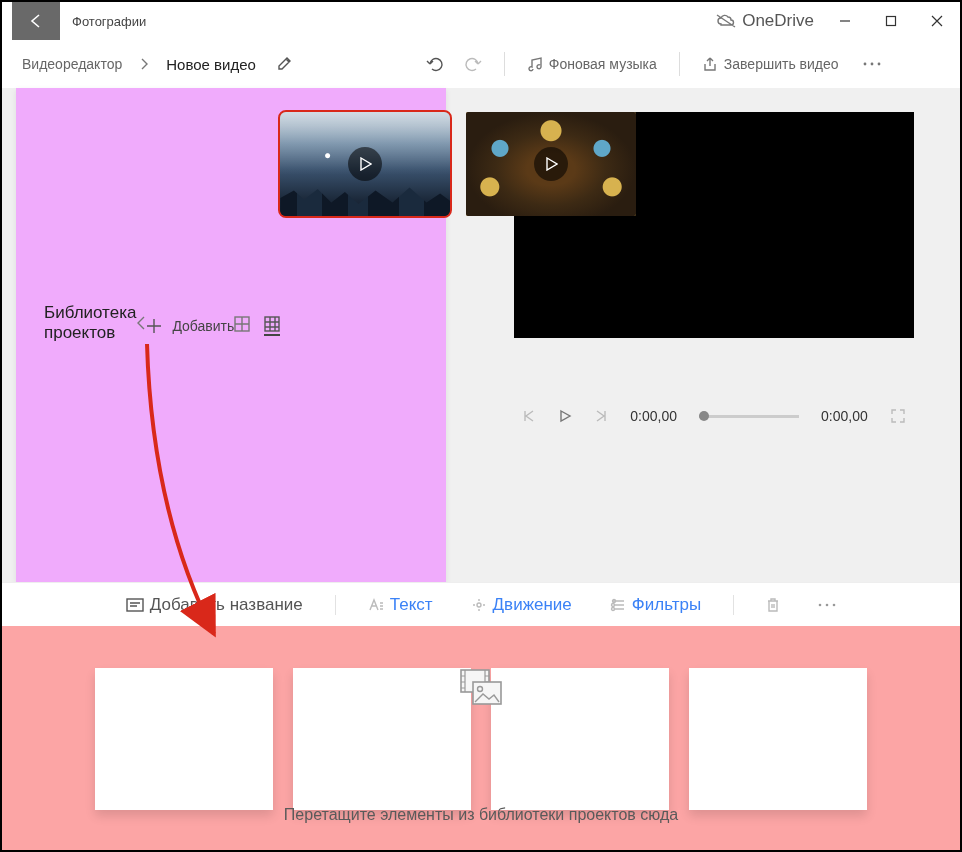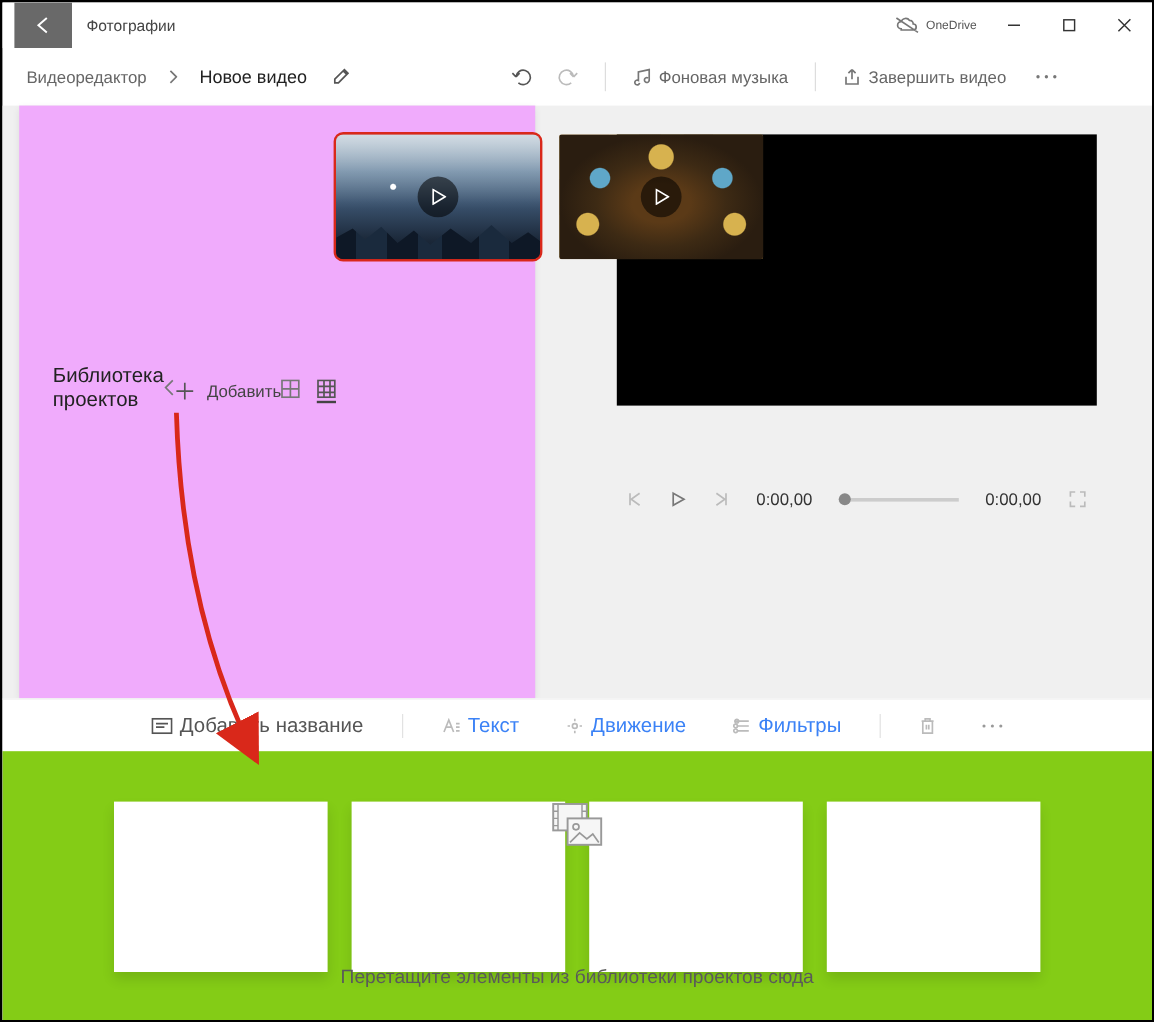--- a/index.html
+++ b/index.html
@@ -3,21 +3,21 @@
 <meta charset="utf-8">
 <style>
 * { margin:0; padding:0; box-sizing:border-box; font-family:"Segoe UI",Arial,sans-serif; }
 body { background:#fff; }
 .window { width:962px; height:852px; background:#fff; border:2px solid #000; position:relative; display:flex; flex-direction:column; overflow:hidden; }
 
 .titlebar { height:38px; display:flex; align-items:center; background:#fff;padding-left:10px; }
 .back-btn { width:48px; height:38px; background:#696969; color:#fff; display:flex; align-items:center; justify-content:center; }
 .titlebar-title { padding-left:12px; font-size:13px; color:#444; flex:0 0 auto; }
 .titlebar-spacer { flex:1; }
-.onedrive { display:flex; align-items:center; gap:6px; font-size:10px; color:#555; padding:0 8px; }
+.onedrive { display:flex; align-items:center; gap:6px; font-size:17px; color:#555; padding:0 8px; }
 .win-btns { display:flex; }
 .win-btn { width:46px; height:38px; display:flex; align-items:center; justify-content:center; }
 
 .toolbar { height:48px; display:flex; align-items:center; padding:0 12px; gap:4px; color:#666; font-size:14px; }
 .tb-sep { width:1px; height:24px; background:#ddd; margin:0 10px; }
 .tb-item { display:flex; align-items:center; gap:6px; padding:6px 8px; }
 .crumb-sep { color:#aaa; padding:0 6px; }
 .project-title { color:#222; font-size:15px; }
 
 .content { flex:1; display:flex; background:#f0f0f0; }
@@ -59,21 +59,21 @@
 .preview-video { width:400px; height:226px; background:#000; }
 .player-controls { width:440px; margin-top:70px; display:flex; align-items:center; gap:22px; justify-content:center; color:#888; font-size:14px; }
 .timebar { width:100px; height:3px; background:#ccc; position:relative; }
 .timebar::before { content:""; position:absolute; left:0; top:-4px; width:10px; height:10px; border-radius:50%; background:#888; }
 
 .storyboard-bar { height:44px; background:#fff; display:flex; align-items:center; justify-content:center; gap:18px; color:#777; font-size:17px; border-top:1px solid #eee; }
 .sb-item { display:flex; align-items:center; gap:6px; padding:4px 10px; }
 .sb-sep { width:1px; height:20px; background:#e2e2e2; margin:0 4px; }
 .sb-disabled { color:#3b82f6; }
 
-.dropzone { height:224px; background:#84cc16; position:relative; display:flex; align-items:center; justify-content:center; }
+.dropzone { height:224px; background:#fca5a5; position:relative; display:flex; align-items:center; justify-content:center; }
 .drop-cards { display:flex; gap:20px; position:absolute; top:42px; left:50%; transform:translateX(-50%); }
 .drop-card { width:178px; height:142px; background:#fff; box-shadow:0 6px 10px rgba(0,0,0,0.12); }
 .drop-overlay { position:absolute; top:42px; left:0; right:0; bottom:0; display:flex; flex-direction:column; align-items:center; justify-content:flex-start; gap:16px; }
 .drop-text { font-size:16px; color:#5a5a5a; margin-top:84px; }
 
 .annot { position:absolute; pointer-events:none; z-index:50; }
 
 svg { display:block; }
 .ic { stroke:#777; stroke-width:1.4; fill:none; }
 .ic-dark { stroke:#555; }

